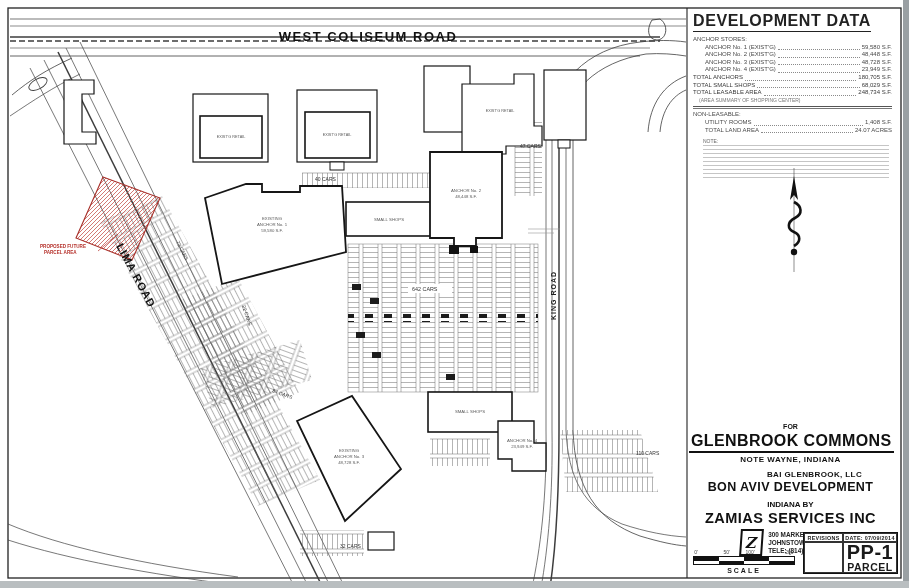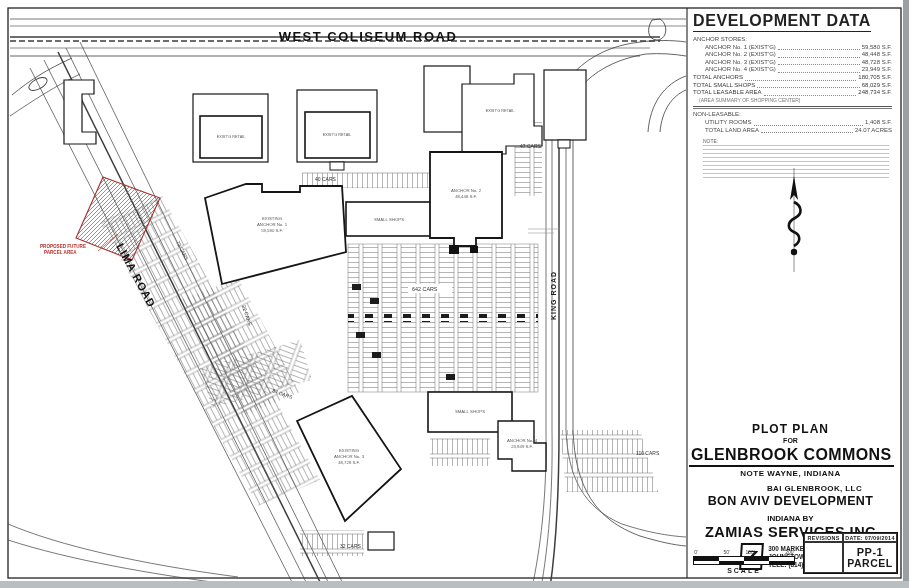--- a/index.html
+++ b/index.html
@@ -49,21 +49,21 @@
   .scale-bar{border:1px solid #111;}
   .scale-bar .row{display:flex;height:3.4px;}
   .scale-bar .c{flex:1;}
   .b{background:#111;} .w{background:#fff;}
   .scale-label{text-align:center;font-size:7px;font-weight:bold;letter-spacing:2px;margin-top:2px;}
   .rev-table{flex:1;border:1.8px solid #111;height:40px;display:grid;
              grid-template-columns:42% 58%;grid-template-rows:9px auto;background:#fff;}
   .rev-cell{border:.8px solid #333;display:flex;align-items:center;justify-content:center;overflow:hidden;}
   .rev-h{font-size:5.4px;font-weight:bold;letter-spacing:.3px;white-space:nowrap;}
   .rev-sheet{flex-direction:column;line-height:1;}
-  .rev-num{font-size:11px;font-weight:bold;letter-spacing:.5px;}
+  .rev-num{font-size:20px;font-weight:bold;letter-spacing:.5px;}
   .rev-sub{font-size:10.5px;font-weight:bold;letter-spacing:.5px;}
 </style>
 </head>
 <body>
 
 <div id="stage">
 
   <svg id="plan" width="909" height="588" viewBox="0 0 909 588">
     <defs>
       <pattern id="pv" width="19" height="5" patternUnits="userSpaceOnUse">
@@ -291,21 +291,20 @@
     </div>
 
     <svg class="north" width="34" height="104" viewBox="0 0 34 104">
       <line x1="17" y1="0" x2="17" y2="104" stroke="#444" stroke-width="0.6"></line>
       <path d="M17,8 L13,32 L17,27 L21,32 Z" fill="#111"></path>
       <path d="M17,34 C25,38 26,46 18,50 C10,54 10,61 17,64 C24,67 24,74 17,78" stroke="#111" stroke-width="2.6" fill="none"></path>
       <circle cx="17" cy="84" r="3.2" fill="#111"></circle>
     </svg>
 
     <div class="title-block">
-      <div class="tb-plot">PLOT PLAN</div>
       <div class="tb-for">FOR</div>
       <div><span class="tb-name">GLENBROOK COMMONS</span></div>
       <div class="tb-city">NOTE WAYNE, INDIANA</div>
       <div class="tb-owner1">BAI GLENBROOK, LLC</div>
       <div class="tb-owner2">BON AVIV DEVELOPMENT</div>
       <div class="tb-managed">INDIANA BY</div>
       <div class="tb-company">ZAMIAS SERVICES INC</div>
       <div class="tb-logo-row">
         <div class="tb-logo">Z</div>
         <div class="tb-addr">

